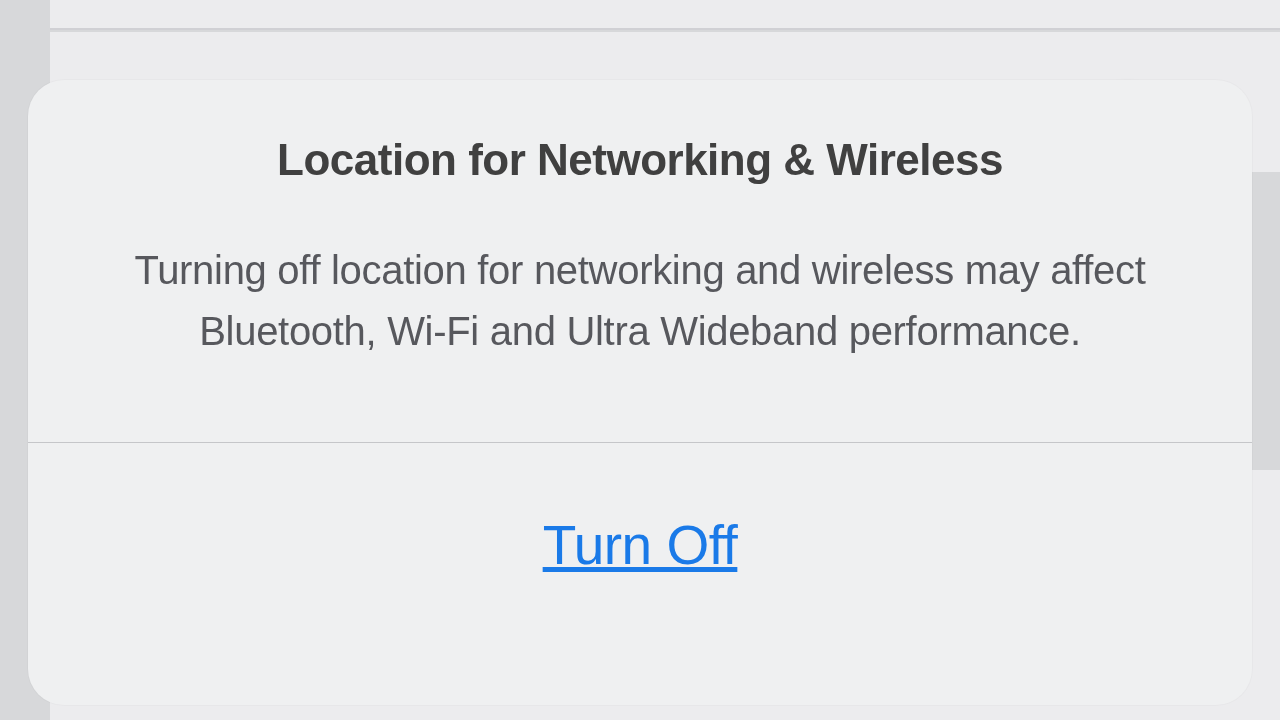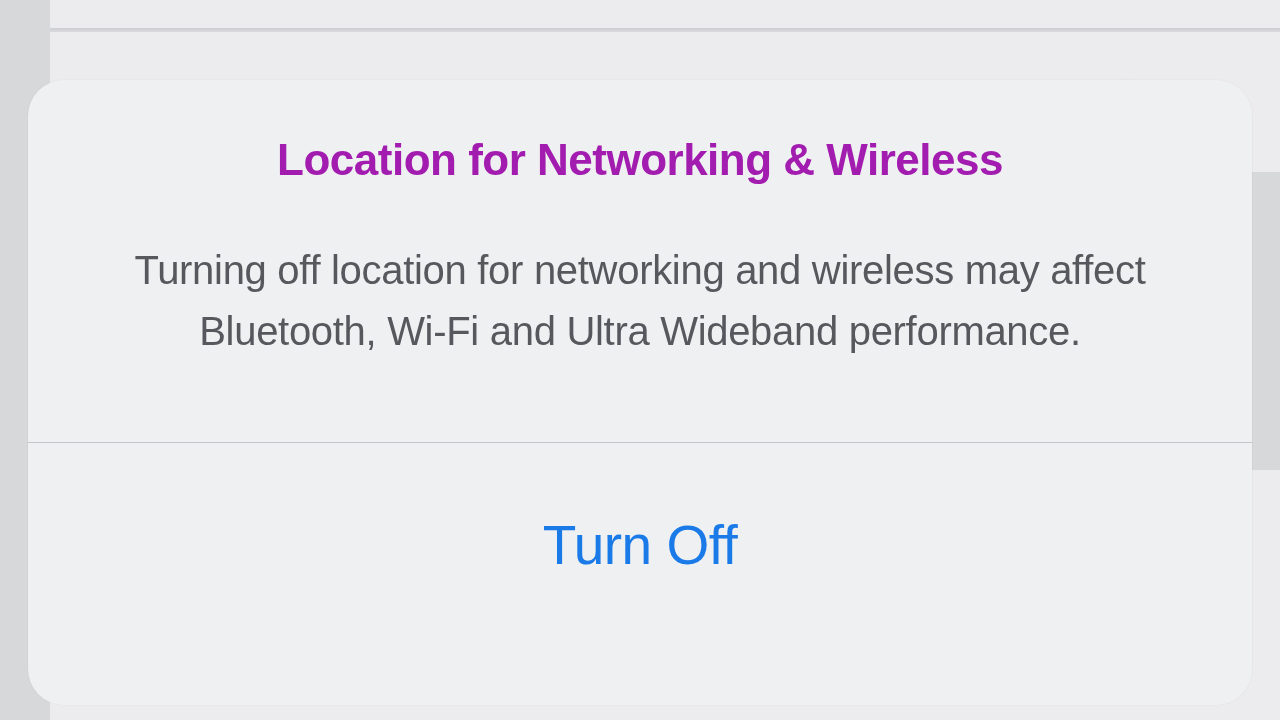--- a/index.html
+++ b/index.html
@@ -76,21 +76,21 @@
       overflow: hidden;
       box-shadow: 0 0 0 1px rgba(0,0,0,0.02);
     }
     .alert-content {
       padding: 55px 70px 80px 70px;
       text-align: center;
     }
     .alert-title {
       font-size: 44px;
       font-weight: 600;
-      color: #a21caf;
+      color: #404040;
       letter-spacing: -0.5px;
       margin-bottom: 55px;
     }
     .alert-message {
       font-size: 40px;
       font-weight: 400;
       color: #57585d;
       line-height: 1.52;
       letter-spacing: -0.3px;
     }
@@ -104,20 +104,21 @@
       align-items: center;
       justify-content: center;
       height: 205px;
       cursor: pointer;
     }
     .alert-button-label {
       font-size: 55px;
       font-weight: 400;
       color: #1a7ae8;
       letter-spacing: -0.5px;
+      text-decoration: underline;
     }
   </style>
 </head>
 <body>
 
 <div class="background">
   <div class="bg-row bg-row-1">
     
   </div>
   <div class="bg-row bg-row-2">

